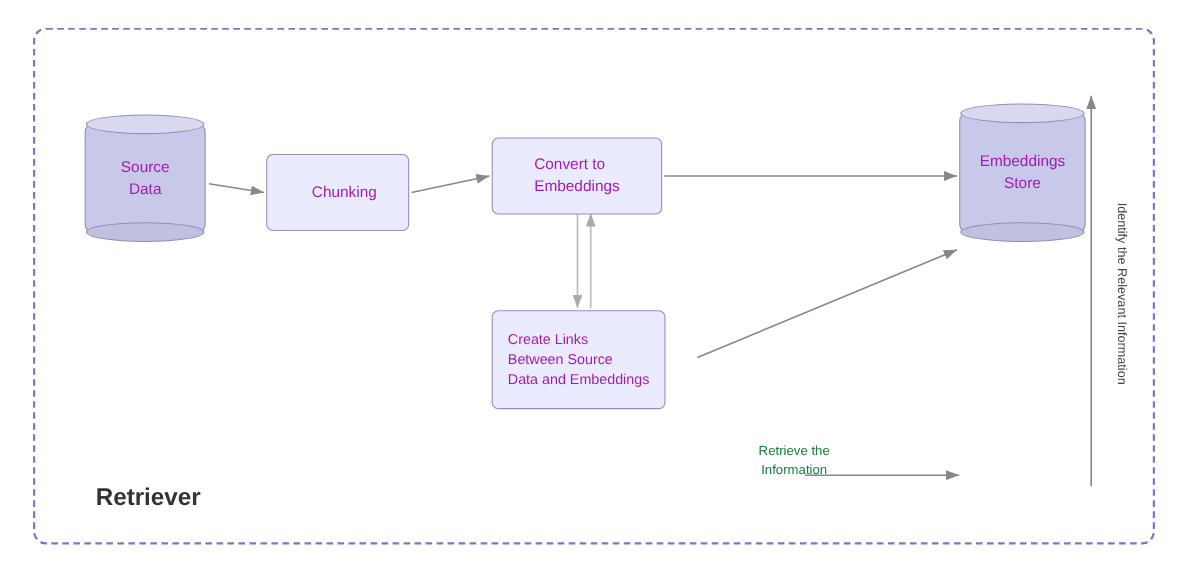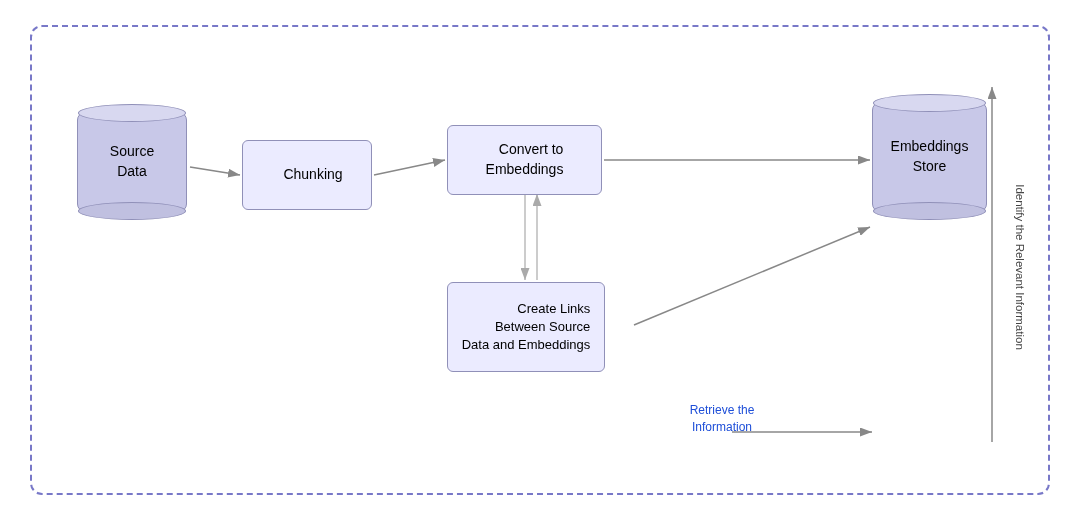--- a/index.html
+++ b/index.html
@@ -70,26 +70,26 @@
 
     
     .rect-box {
       position: absolute;
       background: #ebebff;
       border: 1.5px solid #9090b8;
       border-radius: 6px;
       display: flex;
       align-items: center;
       justify-content: center;
-      text-align: right;
+      text-align: left;
     }
 
     .box-label {
       font-size: 14px;
-      color: #000000;
+      color: #a21caf;
       line-height: 1.4;
       position: relative;
       z-index: 2;
     }
 
     
     .retriever-label {
       position: absolute;
       bottom: 28px;
       left: 55px;
@@ -114,21 +114,21 @@
       color: #444;
       white-space: nowrap;
       transform: rotate(90deg);
       display: block;
     }
 
     
     .retrieve-label {
       position: absolute;
       font-size: 12px;
-      color: #1d4ed8;
+      color: #15803d;
       text-align: center;
       line-height: 1.4;
     }
 
     
     .arrows-svg {
       position: absolute;
       top: 0; left: 0;
       width: 100%;
       height: 100%;
@@ -196,20 +196,21 @@
         <div class="cylinder-bottom"></div>
       </div>
     </div>
 
     <div class="rect-box" style="left:415px; top:255px; width:158px; height:90px;">
       <span class="box-label" style="white-space:pre-line; font-size:13px;">Create Links
 Between Source
 Data and Embeddings</span>
     </div>
 
+    <div class="retriever-label">Retriever</div>
 
     <div class="retrieve-label" style="left: 640px; top: 375px; width: 100px;">
       <span style="white-space:pre-line;">Retrieve the
 Information</span>
     </div>
 
     <div class="rotated-text" style="right: 14px; top: 60px; width: 28px; height: 360px;">
       <span style="font-size:11.5px; color:#444; white-space:nowrap; transform:rotate(90deg); display:block;">Identify the Relevant Information</span>
     </div>
 

